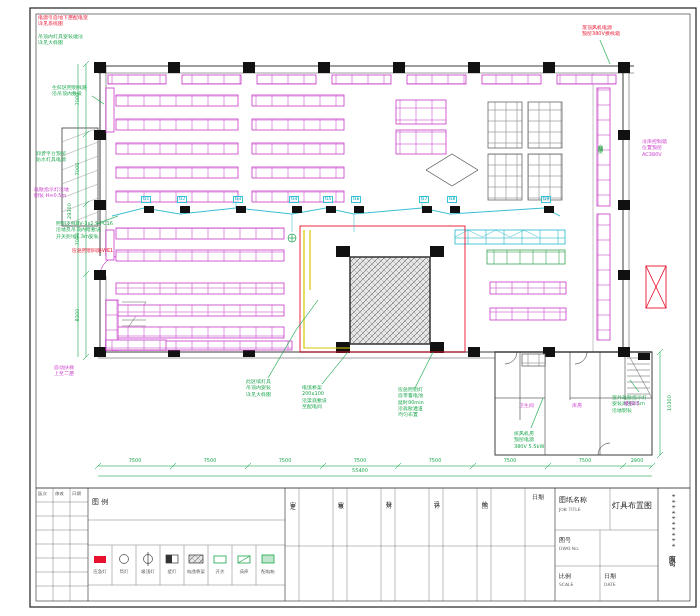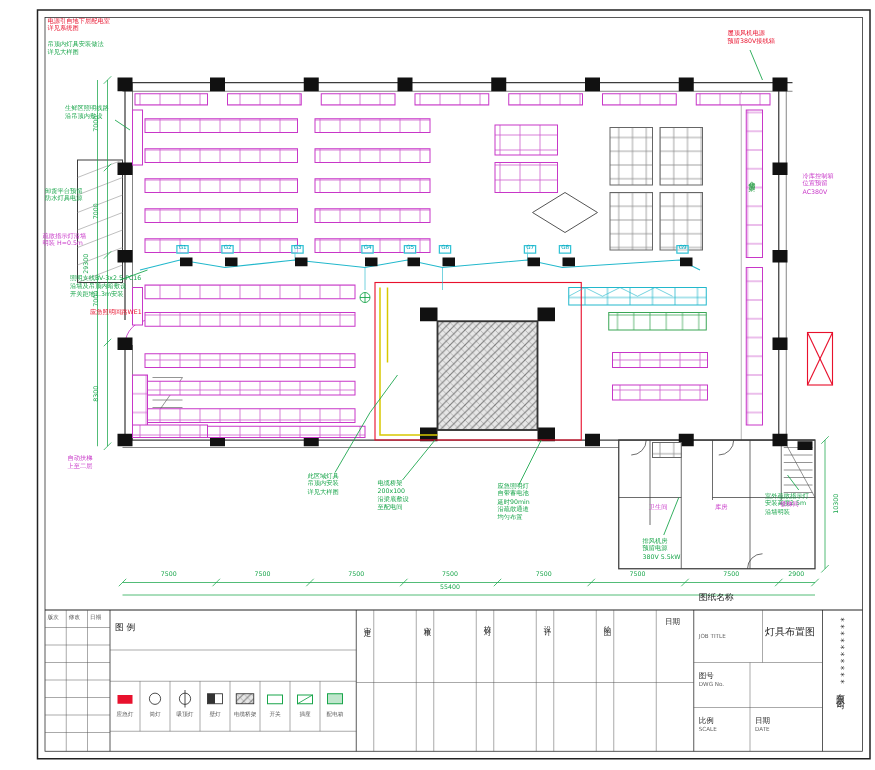--- a/index.html
+++ b/index.html
@@ -414,21 +414,21 @@
 <div class="revh" style="left:55px;top:491px;">修改</div>
 <div class="revh" style="left:72px;top:491px;">日期</div>
 
 <div class="signlbl" style="left:288px;top:496px;">审定</div>
 <div class="signlbl" style="left:336px;top:496px;">审核</div>
 <div class="signlbl" style="left:384px;top:496px;">校对</div>
 <div class="signlbl" style="left:432px;top:496px;">设计</div>
 <div class="signlbl" style="left:480px;top:496px;">绘图</div>
 <div class="tb" style="left:532px;top:493px;font-size:6px;">日期</div>
 
-<div class="tb" style="left:559px;top:473px;font-size:7px;">图纸名称</div>
+<div class="tb" style="left:559px;top:495px;font-size:7px;">图纸名称</div>
 <div class="tb" style="left:559px;top:507px;font-size:4.5px;color:#666;">JOB TITLE</div>
 <div class="tb" style="left:612px;top:500px;font-size:8px;font-weight:normal;">灯具布置图</div>
 <div class="tb" style="left:559px;top:536px;font-size:6px;">图号</div>
 <div class="tb" style="left:559px;top:546px;font-size:4.5px;color:#666;">DWG No.</div>
 <div class="tb" style="left:559px;top:572px;font-size:6px;">比例</div>
 <div class="tb" style="left:559px;top:582px;font-size:4.5px;color:#666;">SCALE</div>
 <div class="tb" style="left:604px;top:572px;font-size:6px;">日期</div>
 <div class="tb" style="left:604px;top:582px;font-size:4.5px;color:#666;">DATE</div>
 <div class="company" style="left:667px;top:494px;">**********有限公司</div>
 

